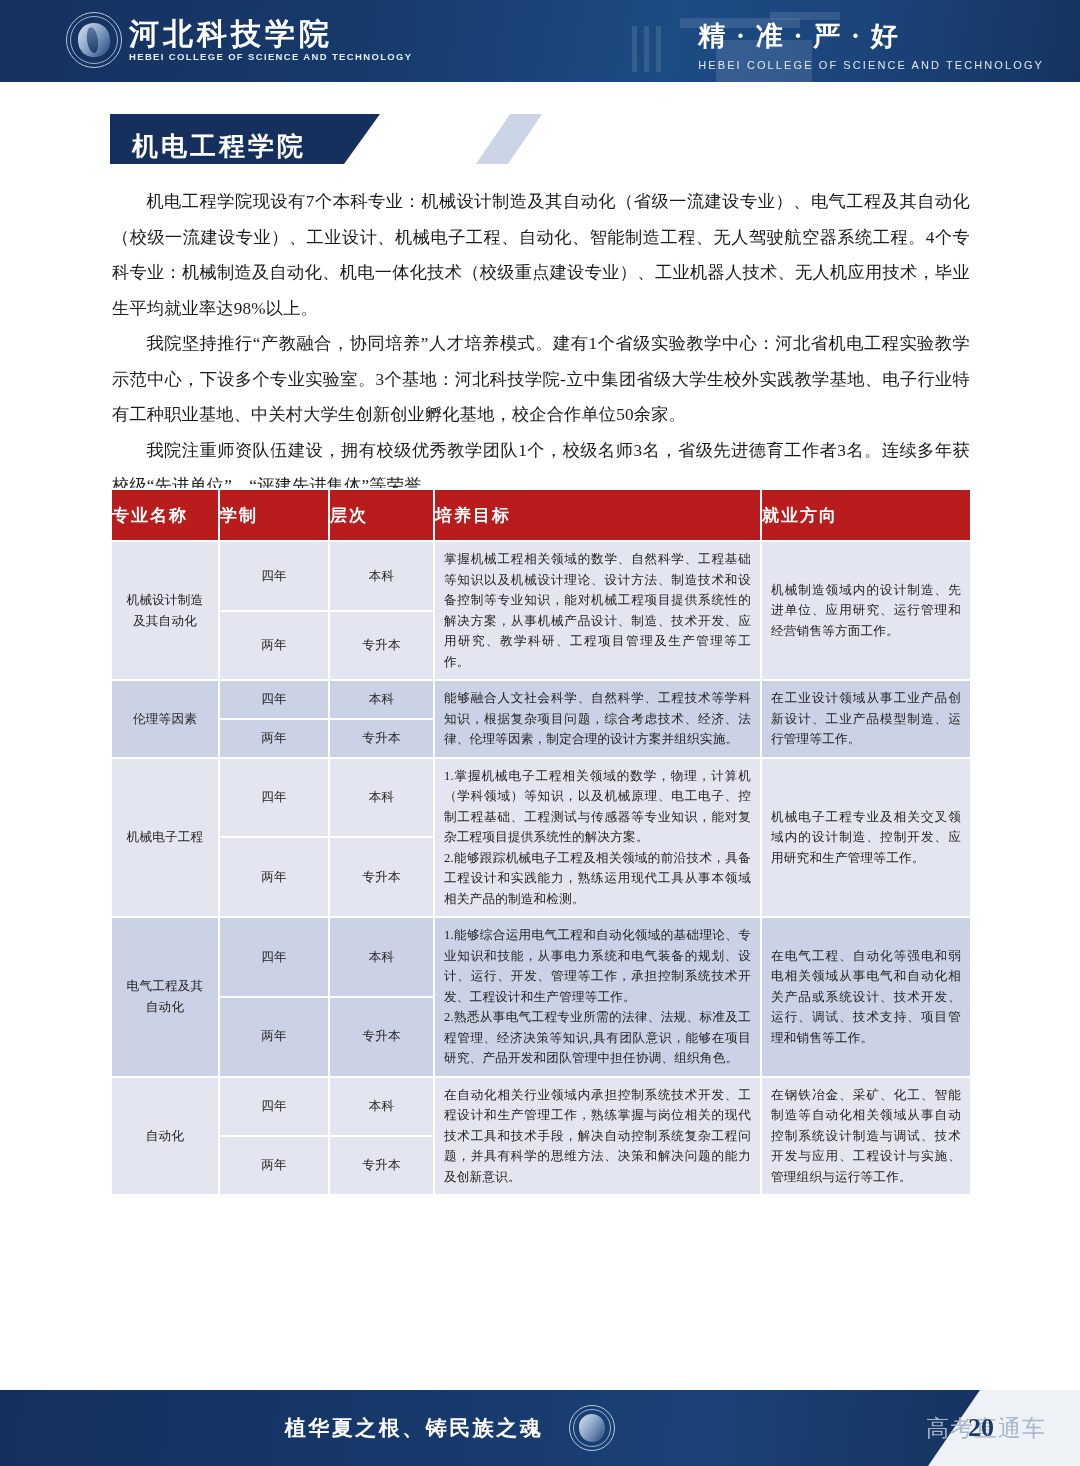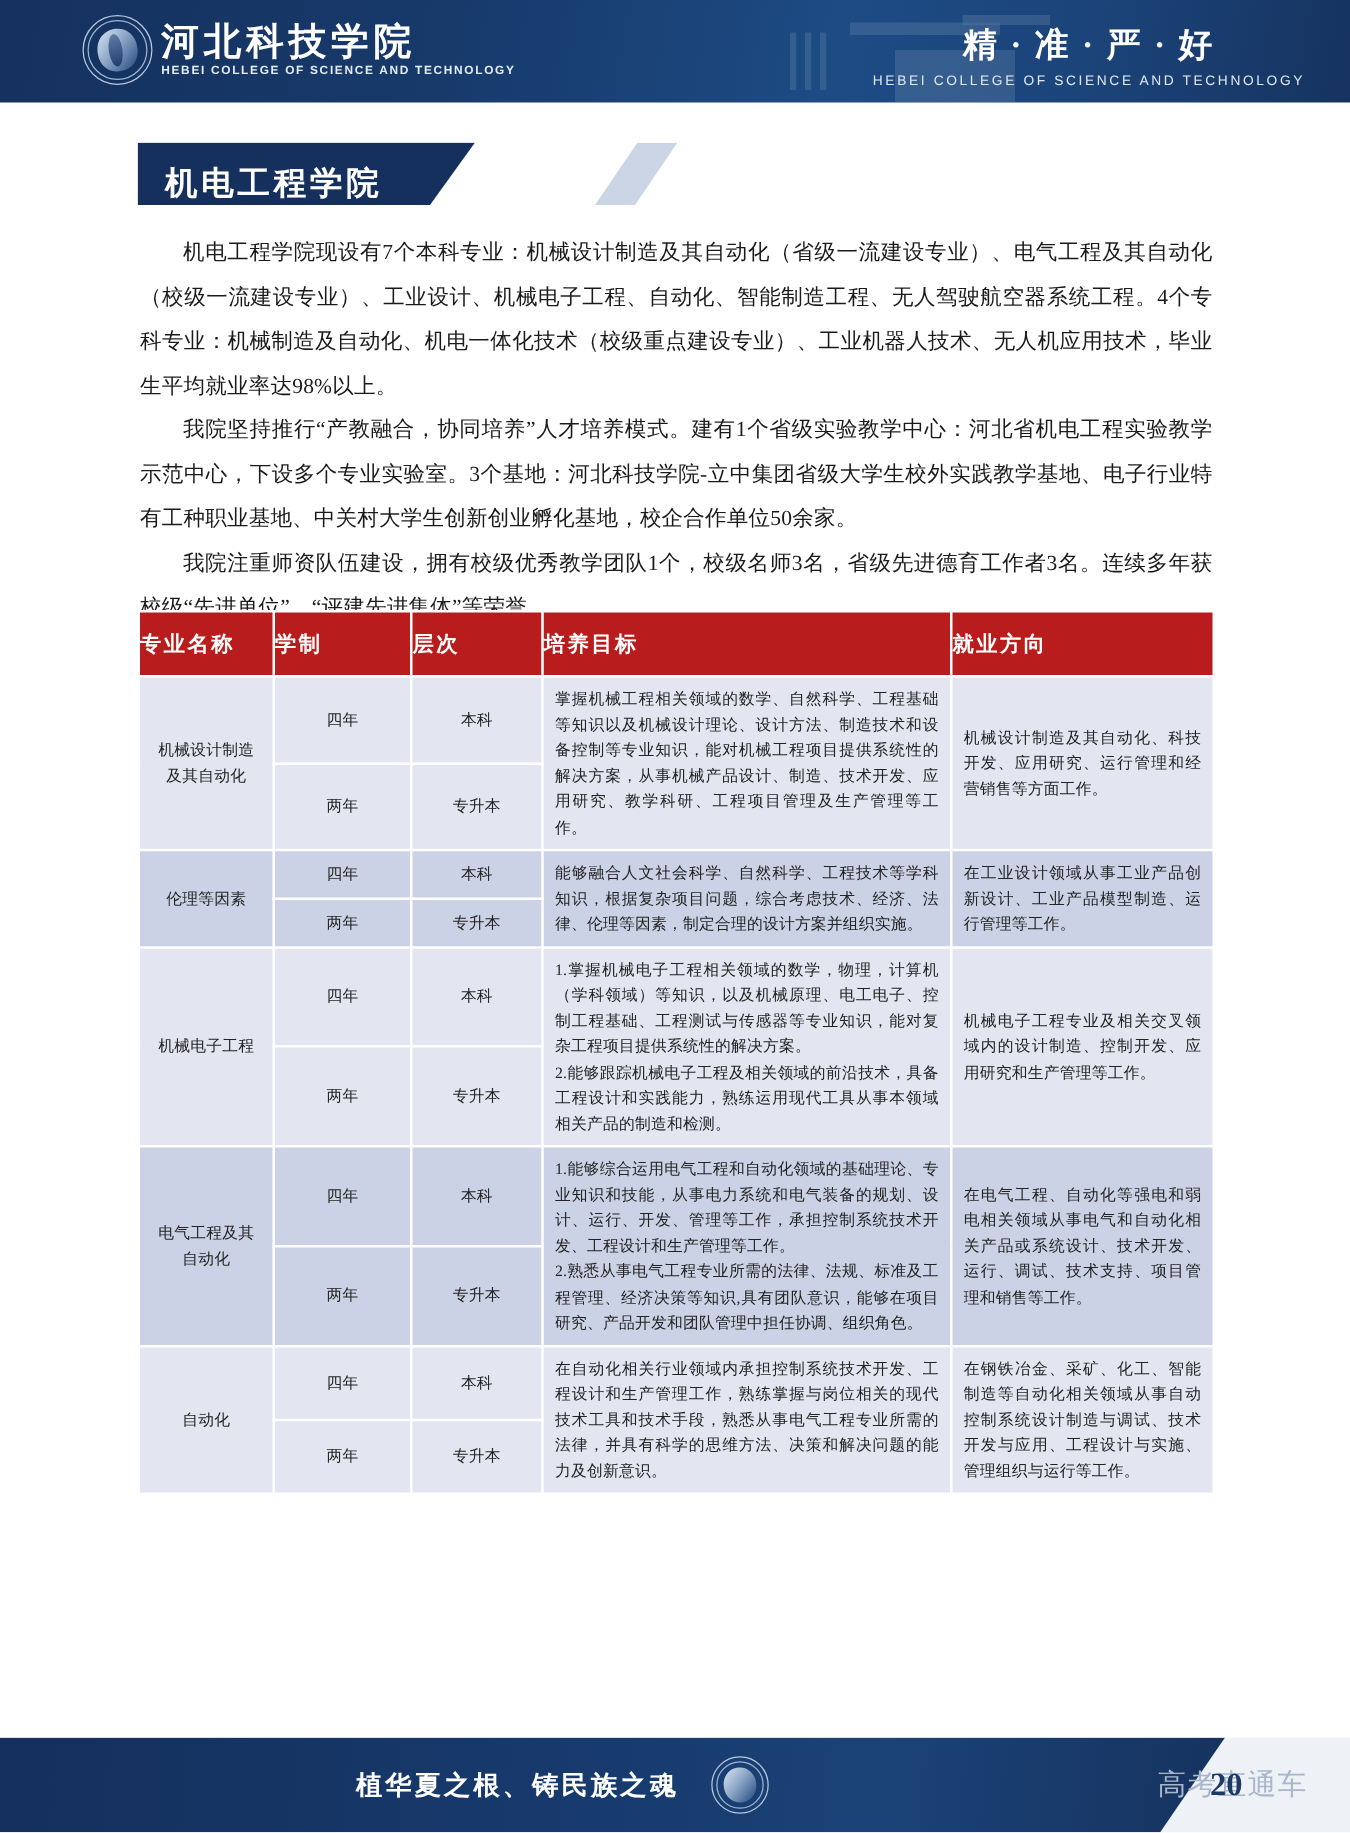--- a/index.html
+++ b/index.html
@@ -43,21 +43,21 @@
   }
   .hdr-names { display: flex; flex-direction: column; gap: 2px; }
   .cn-name {
     font-size: 30px; color: #ffffff; letter-spacing: 4px; line-height: 1.05;
     font-family: "Liberation Serif","DejaVu Serif",serif; font-weight: 700;
   }
   .en-name {
     font-size: 9.5px; color: #e3ecf7; letter-spacing: 1.35px;
     font-family: "Liberation Sans","DejaVu Sans",sans-serif; font-weight: 700;
   }
-  .hdr-right { position: absolute; right: 36px; top: 18px; text-align: center; }
+  .hdr-right { position: absolute; right: 36px; top: 18px; text-align: left; }
   .motto-cn {
     font-size: 27px; color: #fff; letter-spacing: 2px; font-weight: 700;
     font-family: "Liberation Serif","DejaVu Serif",serif; white-space: nowrap;
   }
   .motto-en {
     margin-top: 5px; font-size: 11px; color: #dfe9f5; letter-spacing: 2.1px;
     font-family: "Liberation Sans","DejaVu Sans",sans-serif; white-space: nowrap;
   }
 
   
@@ -203,21 +203,21 @@
           <th>就业方向</th>
         </tr>
       </thead>
       <tbody>
 
         <tr>
           <td class="c-name shadeA" rowspan="2">机械设计制造及其自动化</td>
           <td class="c-yrs shadeA">四年</td>
           <td class="c-lvl shadeA">本科</td>
           <td class="c-goal shadeA" rowspan="2">掌握机械工程相关领域的数学、自然科学、工程基础等知识以及机械设计理论、设计方法、制造技术和设备控制等专业知识，能对机械工程项目提供系统性的解决方案，从事机械产品设计、制造、技术开发、应用研究、教学科研、工程项目管理及生产管理等工作。</td>
-          <td class="c-job shadeA" rowspan="2">机械设计制造及其自动化、科技开发、应用研究、运行管理和经营销售等方面工作。</td>
+          <td class="c-job shadeA" rowspan="2">机械制造领域内的设计制造、先进单位、应用研究、运行管理和经营销售等方面工作。</td>
         </tr>
         <tr>
           <td class="c-yrs shadeA">两年</td>
           <td class="c-lvl shadeA">专升本</td>
         </tr>
 
         <tr>
           <td class="c-name shadeB" rowspan="2">伦理等因素</td>
           <td class="c-yrs shadeB">四年</td>
           <td class="c-lvl shadeB">本科</td>
@@ -256,21 +256,21 @@
         </tr>
         <tr>
           <td class="c-yrs shadeB">两年</td>
           <td class="c-lvl shadeB">专升本</td>
         </tr>
 
         <tr>
           <td class="c-name shadeA" rowspan="2">自动化</td>
           <td class="c-yrs shadeA">四年</td>
           <td class="c-lvl shadeA">本科</td>
-          <td class="c-goal shadeA" rowspan="2">在自动化相关行业领域内承担控制系统技术开发、工程设计和生产管理工作，熟练掌握与岗位相关的现代技术工具和技术手段，熟悉从事电气工程专业所需的法律，并具有科学的思维方法、决策和解决问题的能力及创新意识。</td>
+          <td class="c-goal shadeA" rowspan="2">在自动化相关行业领域内承担控制系统技术开发、工程设计和生产管理工作，熟练掌握与岗位相关的现代技术工具和技术手段，解决自动控制系统复杂工程问题，并具有科学的思维方法、决策和解决问题的能力及创新意识。</td>
           <td class="c-job shadeA" rowspan="2">在钢铁冶金、采矿、化工、智能制造等自动化相关领域从事自动控制系统设计制造与调试、技术开发与应用、工程设计与实施、管理组织与运行等工作。</td>
         </tr>
         <tr>
           <td class="c-yrs shadeA">两年</td>
           <td class="c-lvl shadeA">专升本</td>
         </tr>
       </tbody>
     </table>
   </div>
 

